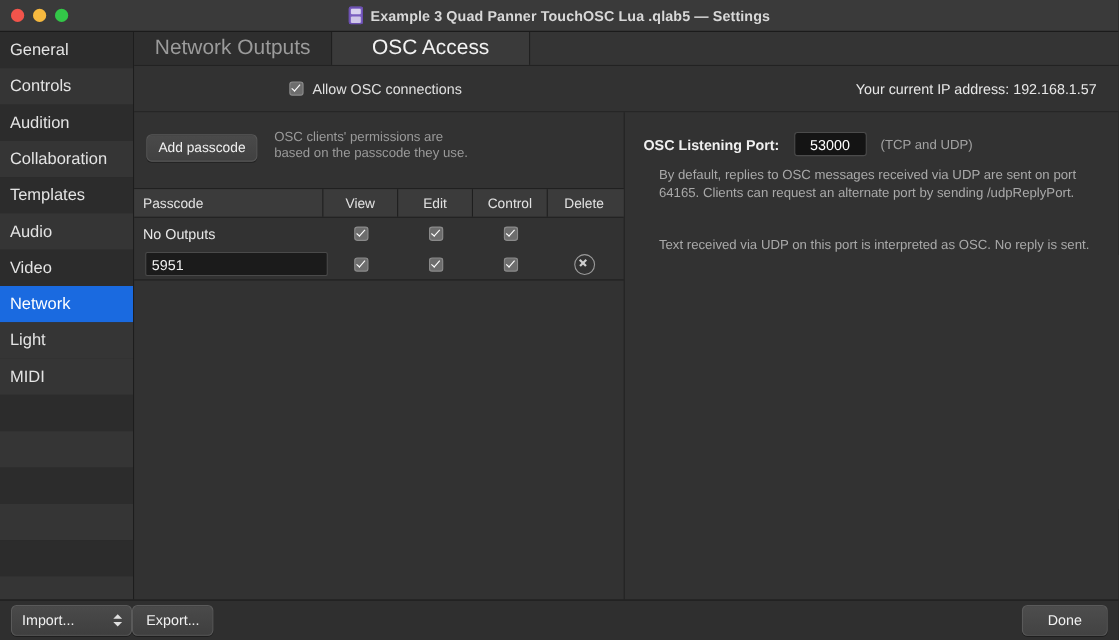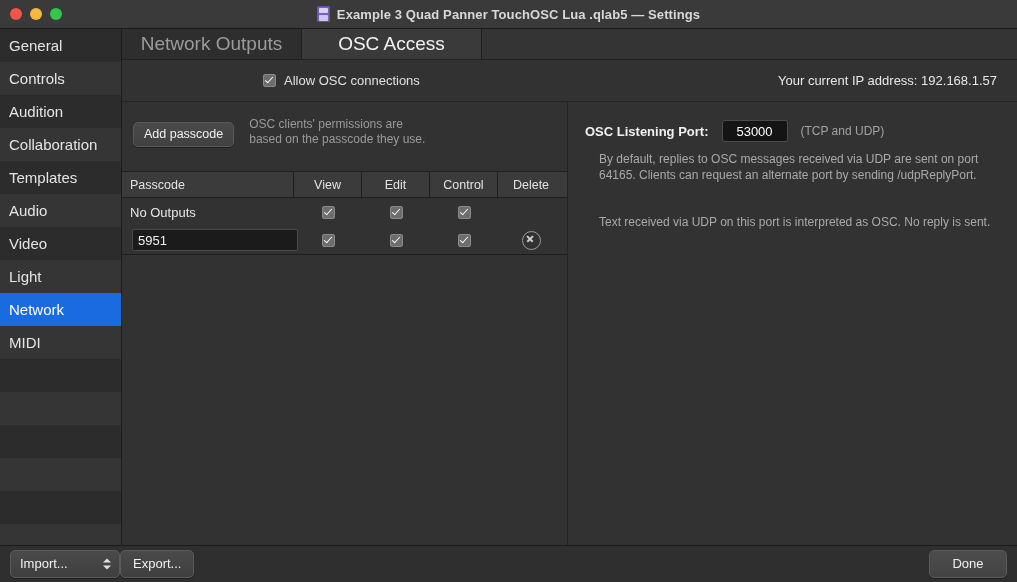--- a/index.html
+++ b/index.html
@@ -457,25 +457,25 @@
         </div>
       <div class="side-row alt">
           <span>Templates</span>
         </div>
       <div class="side-row alt2">
           <span>Audio</span>
         </div>
       <div class="side-row alt">
           <span>Video</span>
         </div>
+      <div class="side-row selected">
+          <span>Network</span>
+        </div>
       <div class="side-row alt2">
           <span>Light</span>
-        </div>
-      <div class="side-row selected">
-          <span>Network</span>
         </div>
       <div class="side-row alt2">
           <span>MIDI</span>
         </div>
       <div class="side-row alt"></div>
       <div class="side-row alt2"></div>
       <div class="side-row alt"></div>
       <div class="side-row alt2"></div>
       <div class="side-row alt"></div>
       <div class="side-row alt2"></div>

